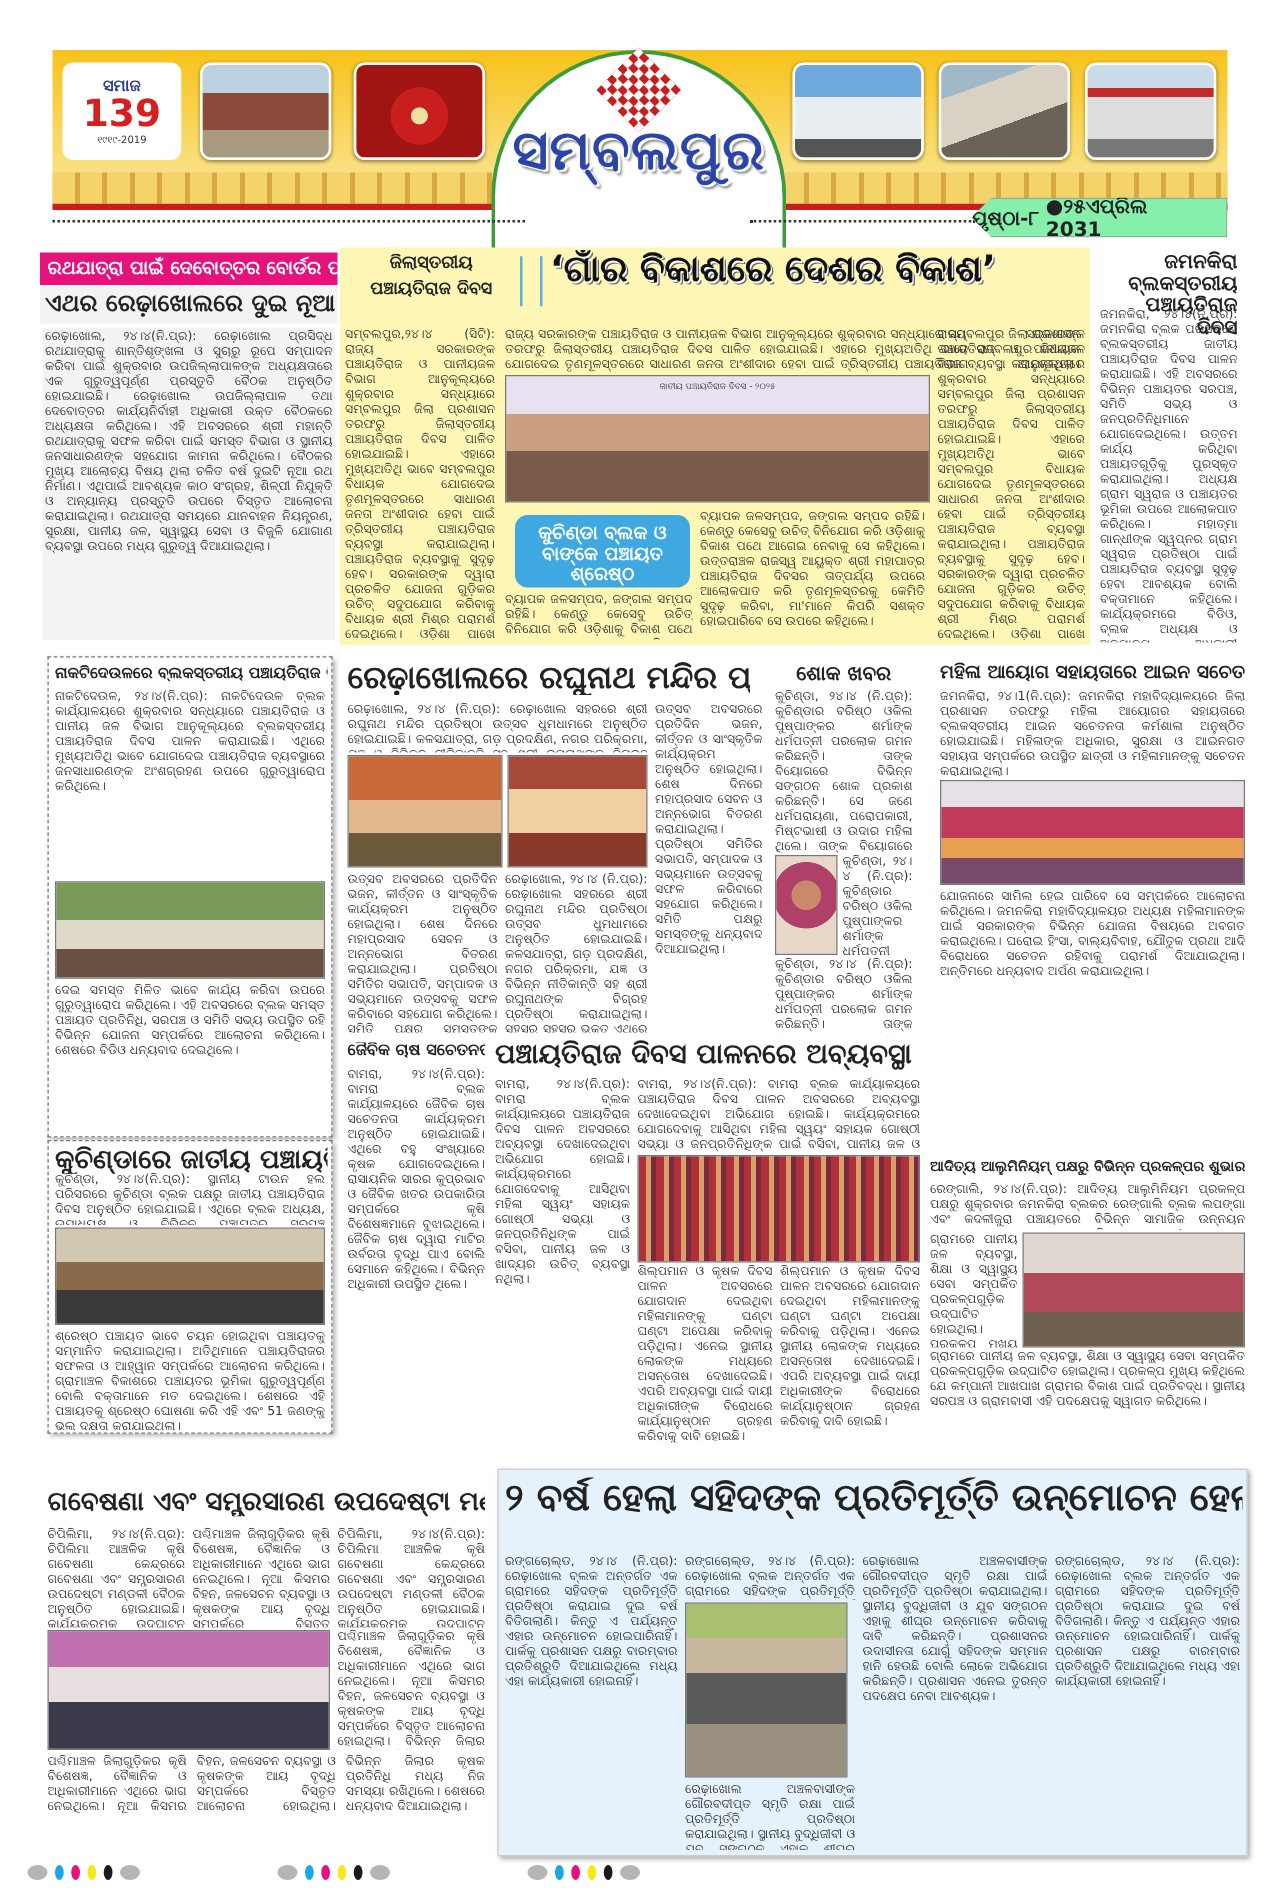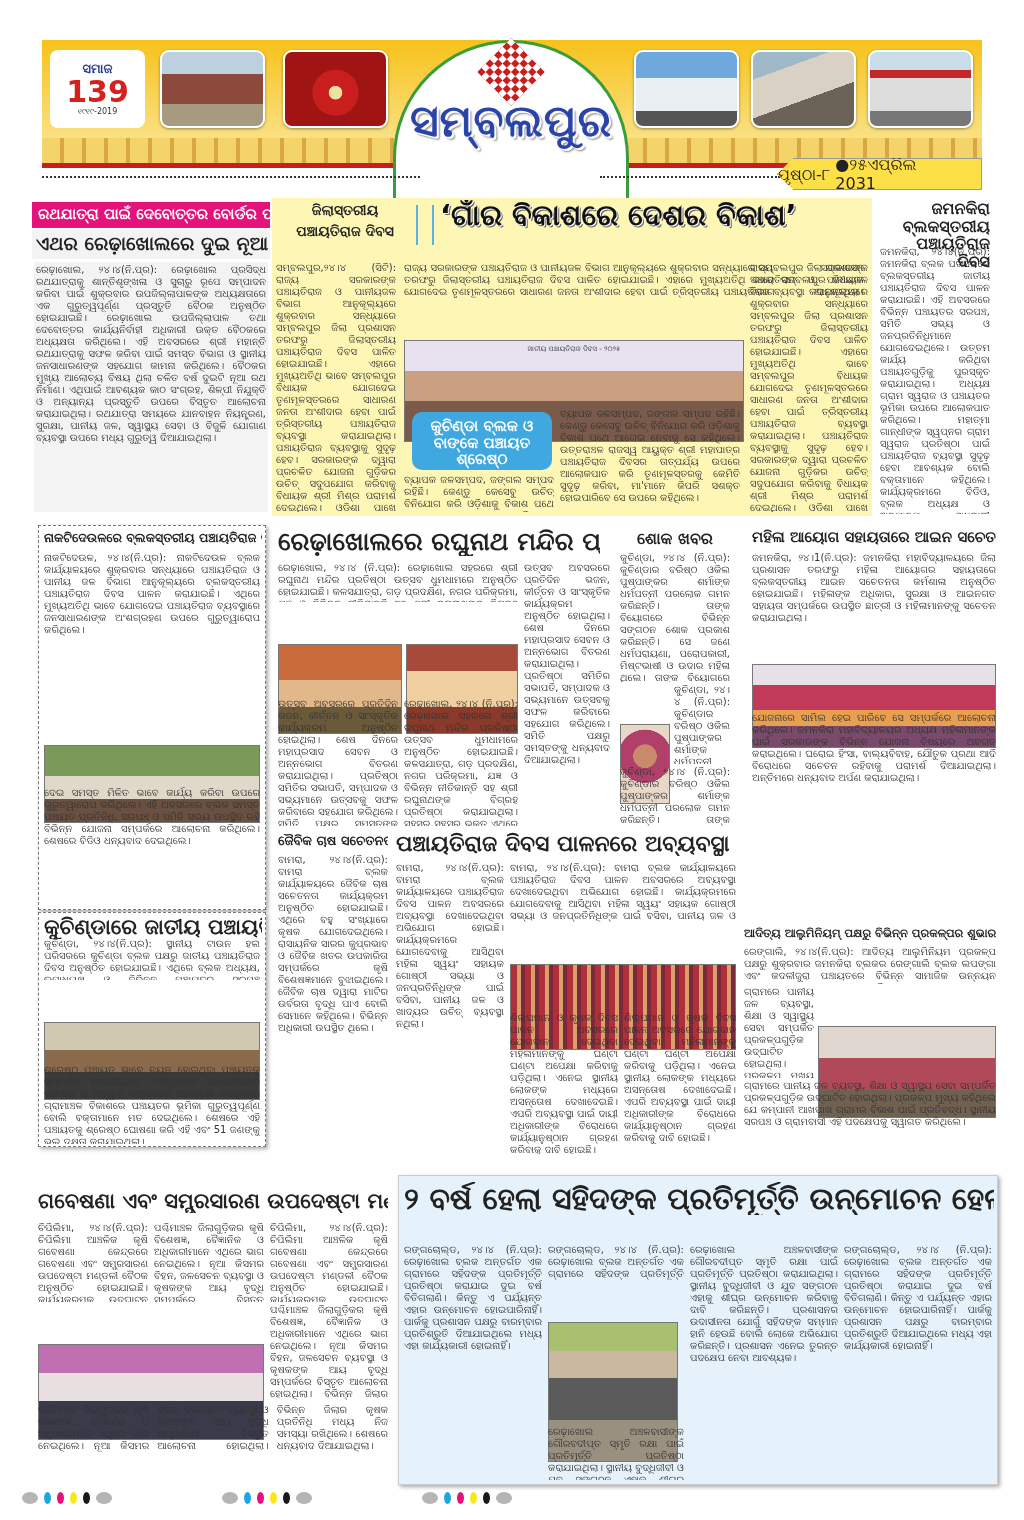--- a/index.html
+++ b/index.html
@@ -11,25 +11,25 @@
   .mast-border.r{left:625px;width:357px;}
   .photo{top:50px;width:105px;height:78px;border-radius:9px;border:2px solid #fff;box-shadow:0 1px 3px rgba(0,0,0,.4);}
   .logo-box{left:50px;top:50px;width:95px;height:78px;background:#fff;border-radius:8px;display:flex;flex-direction:column;align-items:center;justify-content:center;}
   .logo-box .a{color:#2a3c8c;font-size:13px;font-weight:bold;}
   .logo-box .n{color:#d52020;font-size:30px;font-weight:bold;line-height:30px;}
   .logo-box .y{font-size:8px;color:#333;}
   .arch{left:393px;top:40px;width:236px;height:200px;border-radius:118px 118px 0 0;background:#fff;border-top:3px solid #3a9c3a;border-left:3px solid #3a9c3a;border-right:3px solid #3a9c3a;}
   .mast-title{left:395px;top:95px;width:232px;text-align:center;font-size:44px;font-weight:bold;color:#2a44a8;text-shadow:2px 2px 0 #fff,3px 3px 2px #888;letter-spacing:1px;}
   .emblem{left:487px;top:48px;width:48px;height:48px;background:repeating-conic-gradient(#c81e1e 0 25%,#fff 0 50%) 0 0/12px 12px;transform:rotate(45deg);}
   .arrow-line{top:176px;border-top:2px dotted #333;height:0;}
-  .page-tag{left:777px;top:158px;width:205px;height:32px;background:#fde047;border:1px solid #999;clip-path:polygon(8% 0,100% 0,100% 100%,8% 100%,0 50%);display:flex;align-items:center;justify-content:flex-end;padding-right:21px;font-size:16px;font-weight:normal;color:#222;}
+  .page-tag{left:777px;top:158px;width:205px;height:32px;background:#86efac;border:1px solid #999;clip-path:polygon(8% 0,100% 0,100% 100%,8% 100%,0 50%);display:flex;align-items:center;justify-content:flex-end;padding-right:21px;font-size:16px;font-weight:bold;color:#222;}
   
   .hl{font-weight:bold;white-space:nowrap;overflow:hidden;line-height:1.1;}
   .body{font-size:10px;line-height:12px;color:#333;text-align:justify;overflow:hidden;}
-  .pic{background:linear-gradient(135deg,#8a6d4e,#c9a97a 40%,#5f7a46 70%,#b34a3a);border:1px solid #777;margin-top:40px;}
+  .pic{background:linear-gradient(135deg,#8a6d4e,#c9a97a 40%,#5f7a46 70%,#b34a3a);border:1px solid #777;}
   .boxed{border:1px dashed #777;box-shadow:2px 2px 4px #aaa;background:#fff;}
   .mag{background:#e5127c;color:#fff;}
   .yellowbg{background:#fdf6b4;}
   .bluebg{background:#e5f2fb;}
   .reg{top:1492px;display:flex;gap:6px;align-items:center;}
   .reg span{display:inline-block;border-radius:50%;}
   .reg .g{width:16px;height:12px;background:#b5b5b5;}
   .reg .c{width:7px;height:12px;}
 </style>
 </head>

